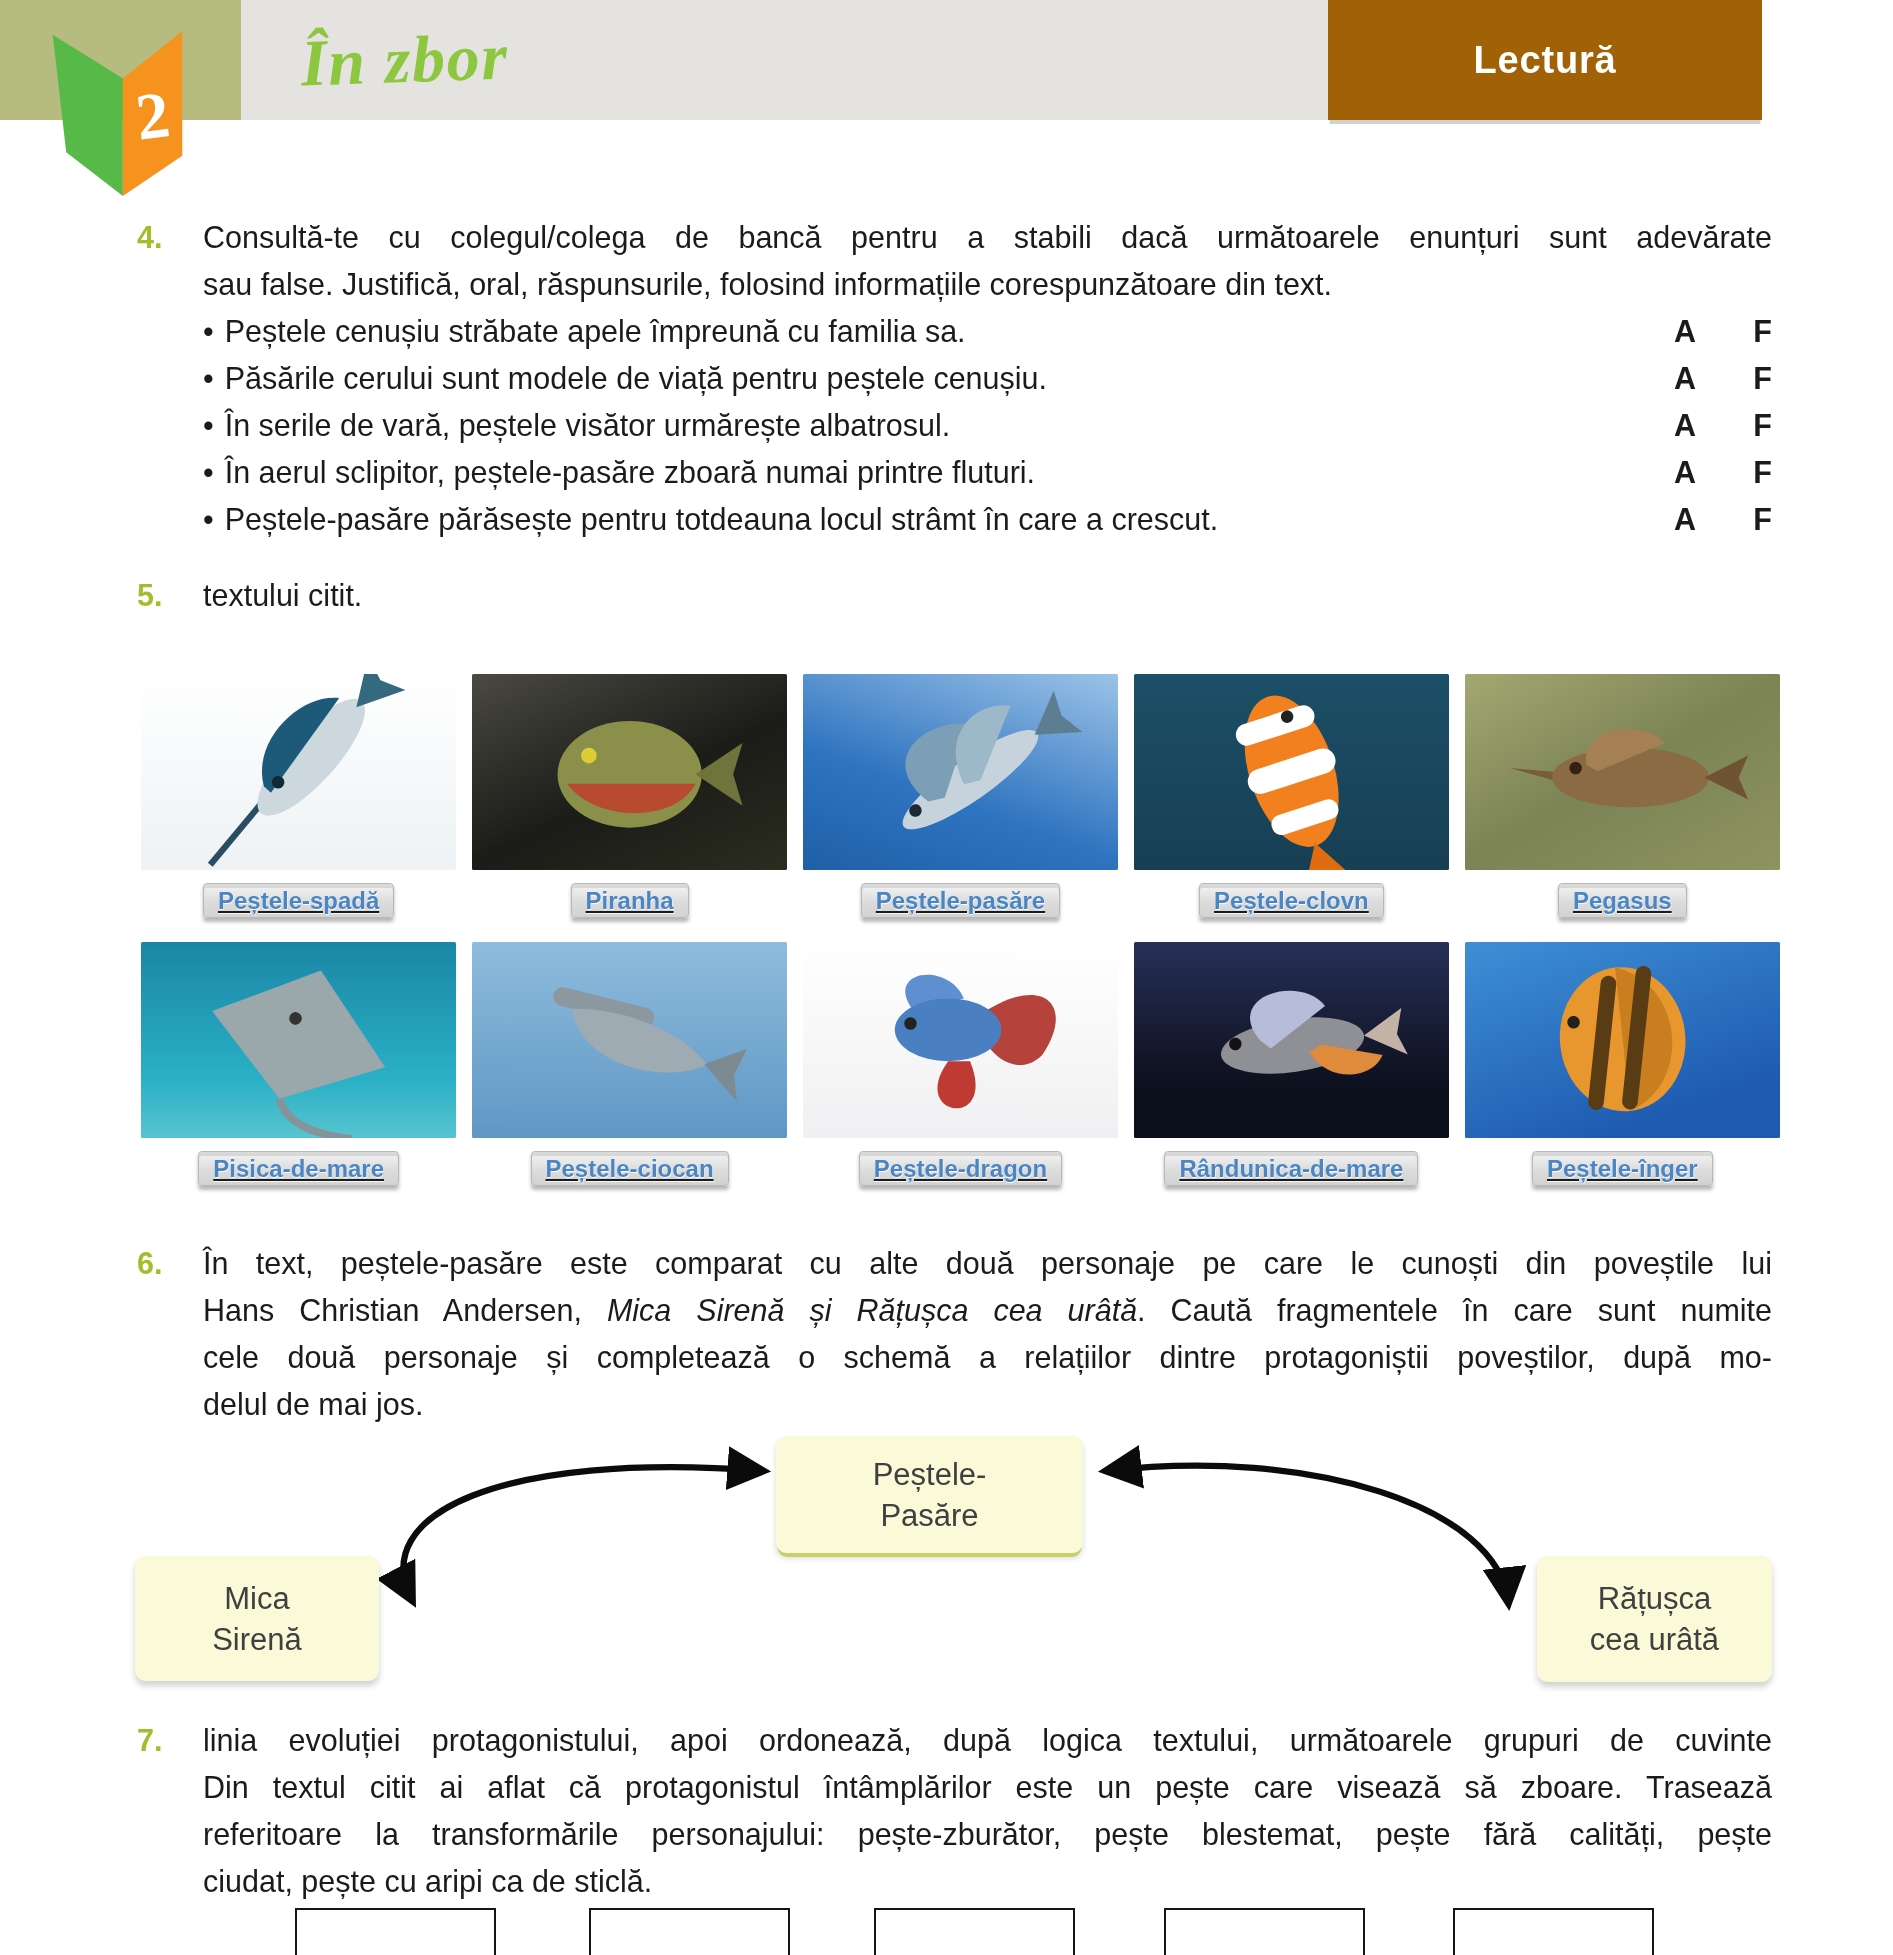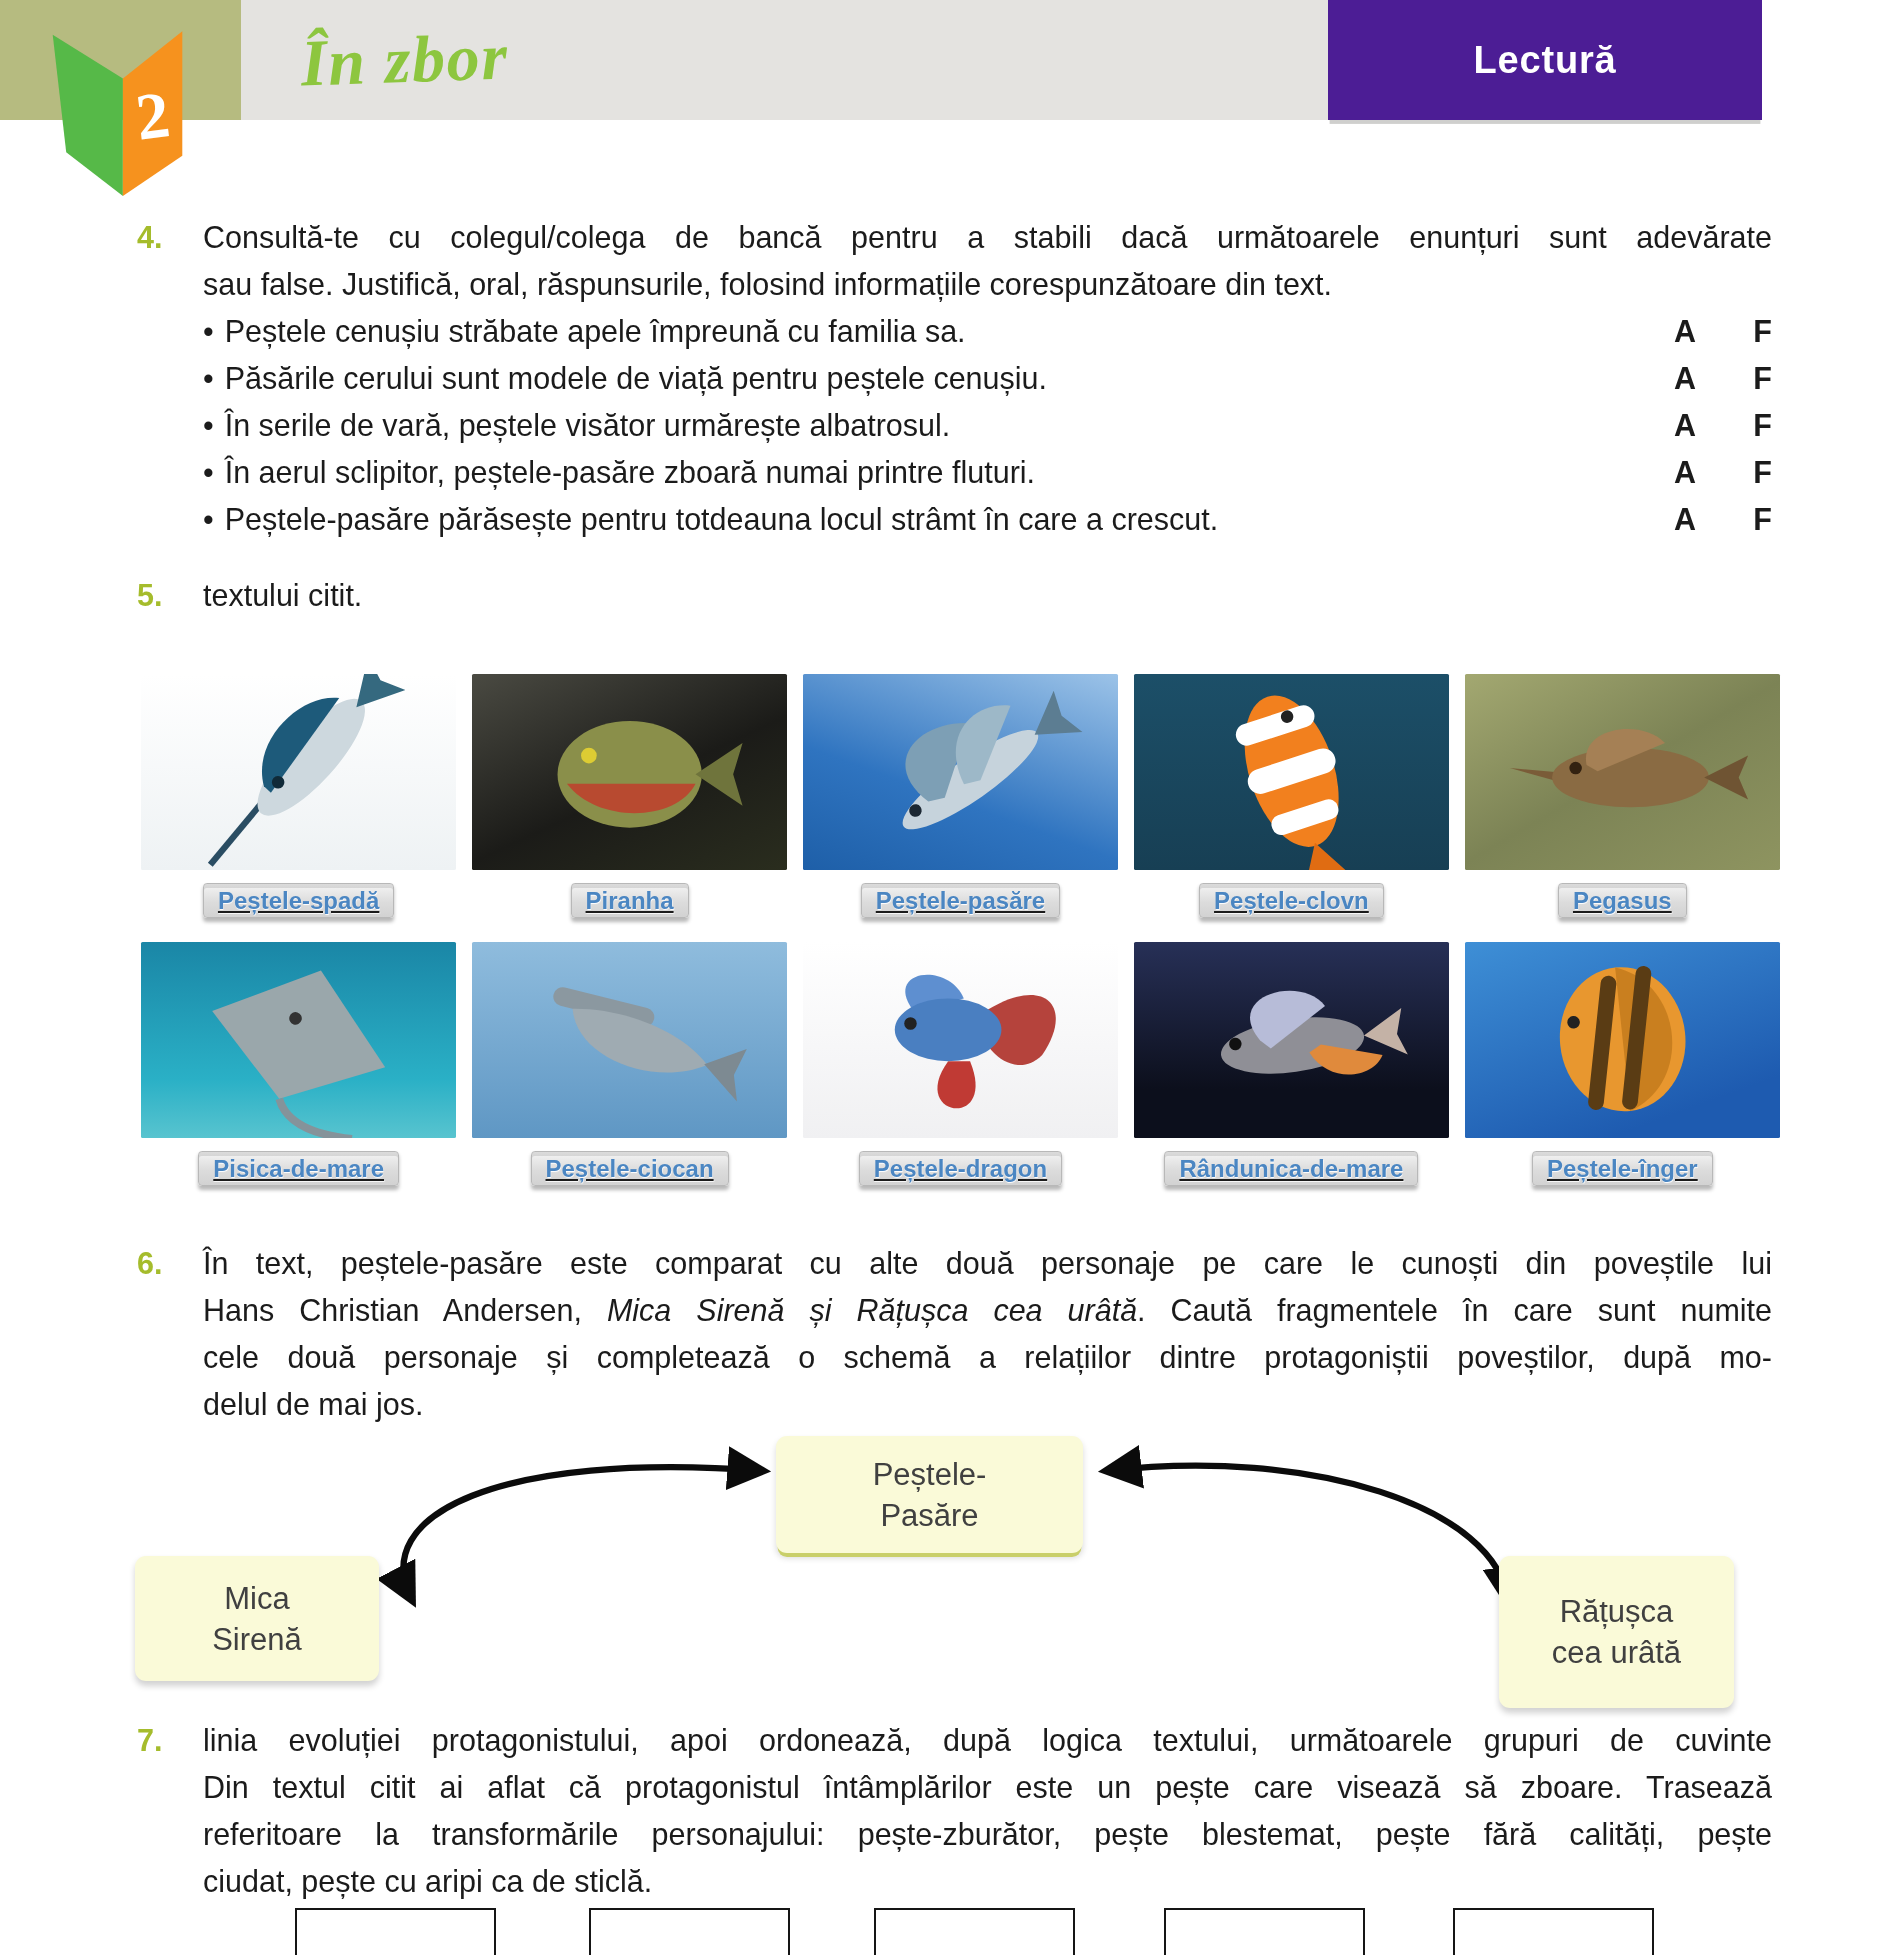--- a/index.html
+++ b/index.html
@@ -11,21 +11,21 @@
     font-family:"Liberation Sans","DejaVu Sans",sans-serif;
     color:#1b1b1b;
     overflow:hidden;
   }
 
   
   .hdr-olive{position:absolute;left:0;top:0;width:241px;height:120px;background:#b6bb80;}
   .hdr-gray{position:absolute;left:241px;top:0;width:1088px;height:120px;background:#e4e3e0;}
   .hdr-pink{
     position:absolute;left:1328px;top:0;width:434px;height:120px;
-    background:#4c1d95;display:flex;align-items:center;justify-content:center;
+    background:#a16207;display:flex;align-items:center;justify-content:center;
     box-shadow:0 5.5px 0 -1.6px #cfcfcd;
   }
   .hdr-pink .badge-label{font-size:38px;font-weight:700;color:#ffffff;letter-spacing:0.8px;}
   .unit-title{
     position:absolute;left:301px;top:11px;height:98px;display:flex;align-items:center;
     font-family:"Liberation Serif","DejaVu Serif",serif;
     font-style:italic;font-weight:700;font-size:66px;color:#8dc63f;
     transform:rotate(-2deg);letter-spacing:1.6px;
   }
   .book-icon{position:absolute;left:50px;top:28px;width:135px;height:168px;}
@@ -89,21 +89,21 @@
 
   
   .dg-box{
     position:absolute;background:#fafad8;border-radius:11px;
     box-shadow:0 4.7px 6.3px rgba(0,0,0,.18);
     display:flex;flex-direction:column;justify-content:center;align-items:center;
     font-size:31px;line-height:41px;color:#404040;
   }
   #dg-center{left:776px;top:1436px;width:307px;height:117px;box-shadow:0 5.5px 0 -1.6px #c9cf6a,0 4.7px 6.3px rgba(0,0,0,.15);}
   #dg-left{left:135px;top:1556px;width:244px;height:125px;}
-  #dg-right{left:1499px;top:1556px;width:235px;height:152px;}
+  #dg-right{left:1537px;top:1556px;width:235px;height:126px;}
   .dg-arrows{position:absolute;left:117px;top:1416px;width:1682px;height:313px;}
 
   
   .timeline{position:absolute;left:0;top:1908px;width:1894px;height:258px;}
   .tl-box{
     position:absolute;top:0;width:201px;height:74px;background:#ffffff;
     border:2px solid #151515;border-bottom:6.3px solid #151515;box-sizing:border-box;
   }
 </style>
 </head>

